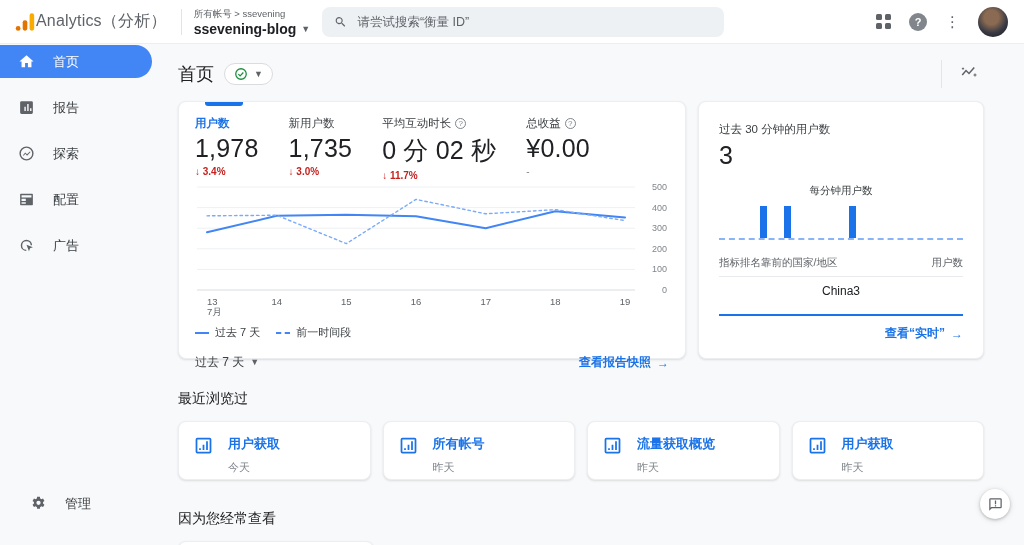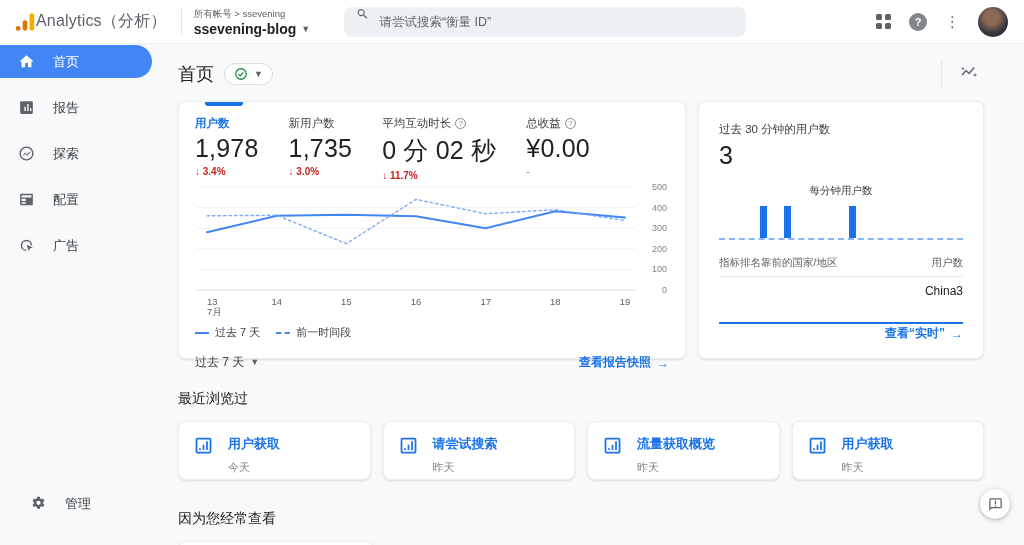--- a/index.html
+++ b/index.html
@@ -9,22 +9,22 @@
   
   .topbar { position:absolute; top:0; left:0; right:0; height:44px; background:#fff;
             border-bottom:1px solid #eceef1; display:flex; align-items:center; z-index:5; }
   .brand { display:flex; align-items:center; padding:0 14px 0 14px; cursor:pointer; }
   .brand-text { font-size:16px; color:#5f6368; letter-spacing:.2px; }
   .tb-divider { width:1px; height:26px; background:#e0e3e7; }
   .account { padding:2px 10px 0 12px; cursor:pointer; }
   .crumb { font-size:9.5px; color:#5f6368; }
   .prop { font-size:14px; font-weight:700; color:#202124; display:flex; align-items:center; gap:5px; }
   .caret { color:#5f6368; font-size:9px; line-height:1; }
-  .searchbox { margin-left:24px; width:402px; height:30px; background:#eef1f4; border-radius:8px;
-               display:flex; padding:0 12px; gap:10px; }
+  .searchbox { margin-left:2px; width:402px; height:30px; background:#eef1f4; border-radius:8px;
+               display:flex; align-items:center; padding:0 12px; gap:10px; }
   .searchbox input { border:0; background:transparent; outline:none; font-size:12.5px; color:#3c4043; width:100%;
                      font-family:inherit; }
   .searchbox input::placeholder { color:#5f6368; }
   .tb-right { margin-left:auto; display:flex; align-items:center; gap:18px; padding-right:16px; }
   .grid-icon { width:15px; height:15px; display:grid; grid-template-columns:6px 6px; grid-template-rows:6px 6px;
                gap:3px; cursor:pointer; }
   .grid-icon span { background:#5f6368; border-radius:1.5px; }
   .help-icon { width:18px; height:18px; background:#80868b; border-radius:50%; color:#fff; font-size:11px;
                font-weight:700; display:flex; align-items:center; justify-content:center; cursor:pointer; }
   .kebab { color:#5f6368; font-size:15px; letter-spacing:0; cursor:pointer; line-height:1; }
@@ -75,22 +75,22 @@
   
   .rt-card { width:286px; height:258px; position:relative; padding:20px 20px 16px; }
   .rt-title { font-size:11.5px; color:#3c4043; }
   .rt-value { font-size:25px; margin-top:4px; }
   .rt-sub { font-size:10.5px; color:#3c4043; margin-top:14px;text-align:center; }
   .rt-chart { position:relative; height:38px; margin-top:4px; }
   .rt-base { position:absolute; left:0; right:0; bottom:0; border-top:2px dashed #8ab4f8; }
   .rt-bar { position:absolute; bottom:2px; width:7px; background:#1a73e8; }
   .rt-table-head { display:flex; justify-content:space-between; font-size:10.5px; color:#5f6368;
                    padding:8px 0 6px; border-bottom:1px solid #e8eaed; margin-top:8px; }
-  .rt-row { display:flex; justify-content:flex-end; font-size:12px; color:#202124;
-            padding:7px 0 24px; border-bottom:2px solid #1a73e8; }
+  .rt-row { display:flex; justify-content:center; font-size:12px; color:#202124;
+            padding:7px 0 16px; border-bottom:2px solid #1a73e8; }
   .rt-link { position:absolute; right:20px; bottom:16px; }
 
   
   .section-heading { font-size:14px; color:#202124; font-weight:400; }
   .recent-heading { margin-top:31px; }
   .recent-cards { display:flex; gap:12px; margin-top:13px; }
   .mini-card { flex:1; height:59px; display:flex; align-items:flex-start; gap:14px; padding:13px 14px;
                cursor:pointer; }
   .mini-title { font-size:13px; color:#1a73e8; font-weight:700; }
   .mini-sub { font-size:11px; color:#80868b; margin-top:7px; }
@@ -315,21 +315,21 @@
       <div>
         <div class="mini-title">用户获取</div>
         <div class="mini-sub">今天</div>
       </div>
     </div>
     <div class="card mini-card">
       <svg width="21" height="21" viewBox="0 0 24 24">
         <path d="M5 3h14a2 2 0 0 1 2 2v14a2 2 0 0 1-2 2H5a2 2 0 0 1-2-2V5a2 2 0 0 1 2-2zm0 2v14h14V5H5zm2 10h2v2H7v-2zm4-4h2v6h-2v-6zm4-4h2v10h-2V7z" fill="#1a73e8"></path>
       </svg>
       <div>
-        <div class="mini-title">请尝试搜索</div>
+        <div class="mini-title">所有帐号</div>
         <div class="mini-sub">昨天</div>
       </div>
     </div>
     <div class="card mini-card">
       <svg width="21" height="21" viewBox="0 0 24 24">
         <path d="M5 3h14a2 2 0 0 1 2 2v14a2 2 0 0 1-2 2H5a2 2 0 0 1-2-2V5a2 2 0 0 1 2-2zm0 2v14h14V5H5zm2 10h2v2H7v-2zm4-4h2v6h-2v-6zm4-4h2v10h-2V7z" fill="#1a73e8"></path>
       </svg>
       <div>
         <div class="mini-title">流量获取概览</div>
         <div class="mini-sub">昨天</div>

